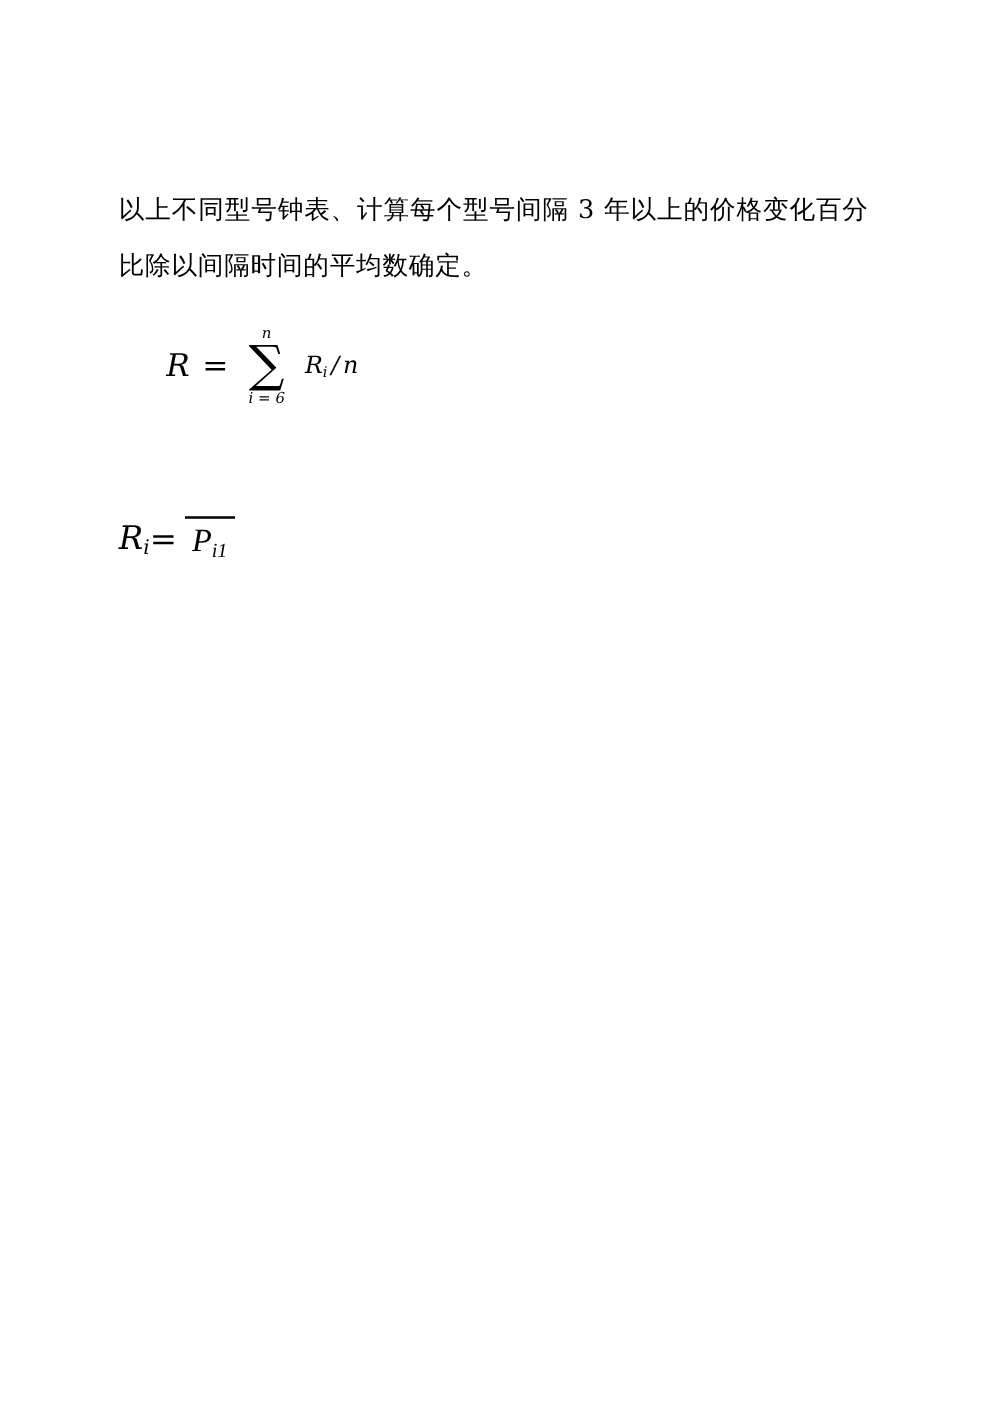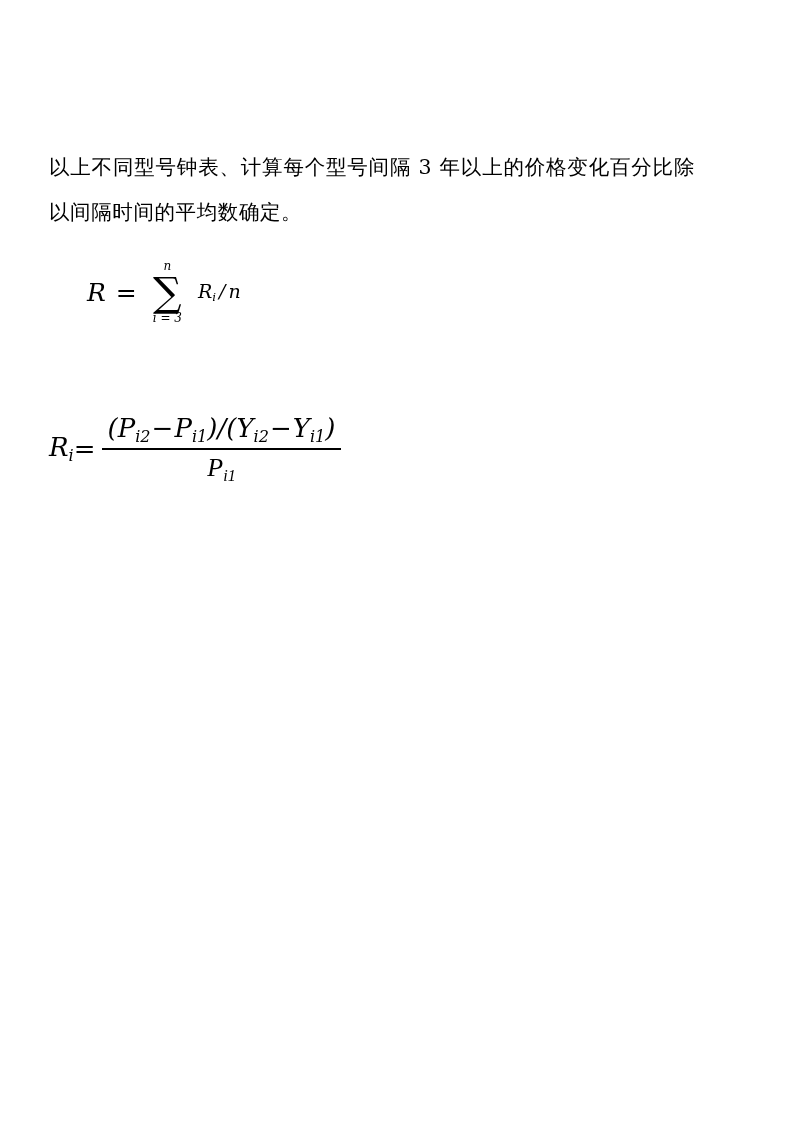--- a/index.html
+++ b/index.html
@@ -13,21 +13,21 @@
     overflow: hidden;
     font-family: "DejaVu Serif", "Liberation Serif", serif;
     color: #000000;
   }
   .page {
     position: relative;
     width: 794px;
     height: 1123px;
     background: #ffffff;
     box-sizing: border-box;
-    padding: 145px 99px 0 49px;
+    padding: 145px 99px 0 95px;
   }
   .cn-para {
     font-family: "DejaVu Serif", "Liberation Serif", serif;
     font-size: 20.5px;
     line-height: 44.5px;
     letter-spacing: 0.6px;
     text-align: justify;
     text-justify: inter-character;
     margin: 0;
     white-space: pre-wrap;
@@ -138,37 +138,36 @@
 
   <div class="spacer-sm"></div>
 
   <div class="formula-row">
     <div class="formula-1">
       <span>R</span>
       <span class="eq">=</span>
       <span class="sigma-group">
         <span class="sigma-lim top">n</span>
         <span class="sigma-glyph">∑</span>
-        <span class="sigma-lim bot">i = 3</span>
+        <span class="sigma-lim bot">i = 6</span>
       </span>
       <span class="f1-tail"><span>R</span><sub class="it">i</sub><span class="slash">/</span><span>n</span></span>
     </div>
   </div>
 
   <div class="spacer-md"></div>
 
 
   <div class="spacer-md"></div>
 
   <div class="formula-2-wrap">
     <div class="formula-2">
       <span><span>R</span><sub class="it">i</sub></span>
       <span class="eq">=</span>
       <span class="frac">
-        <span class="num"><span>(</span><span>P</span><sub class="it">i2</sub><span class="minus">−</span><span>P</span><sub class="it">i1</sub><span>)</span><span>/</span><span>(</span><span>Y</span><sub class="it">i2</sub><span class="minus">−</span><span>Y</span><sub class="it">i1</sub><span>)</span></span>
         <span class="bar"></span>
         <span class="den"><span>P</span><sub class="it">i1</sub></span>
       </span>
     </div>
   </div>
 
   <div class="spacer-lg"></div>
 
 
 

